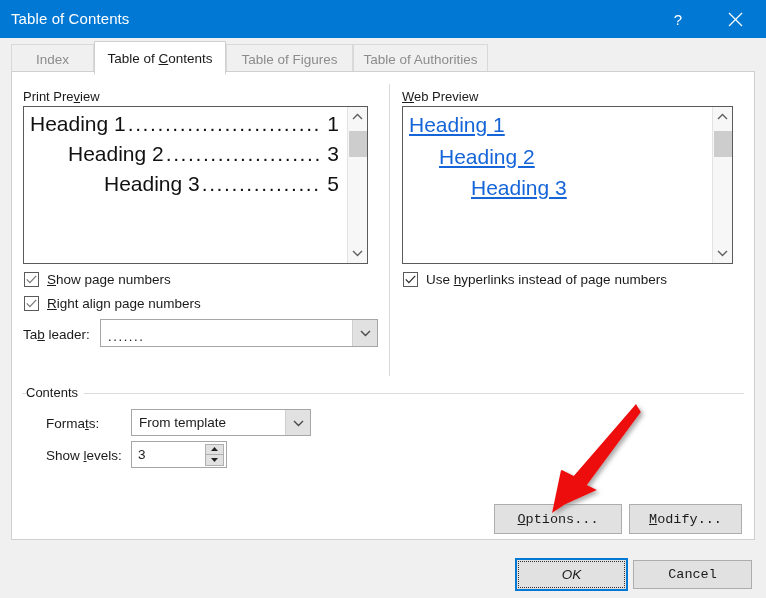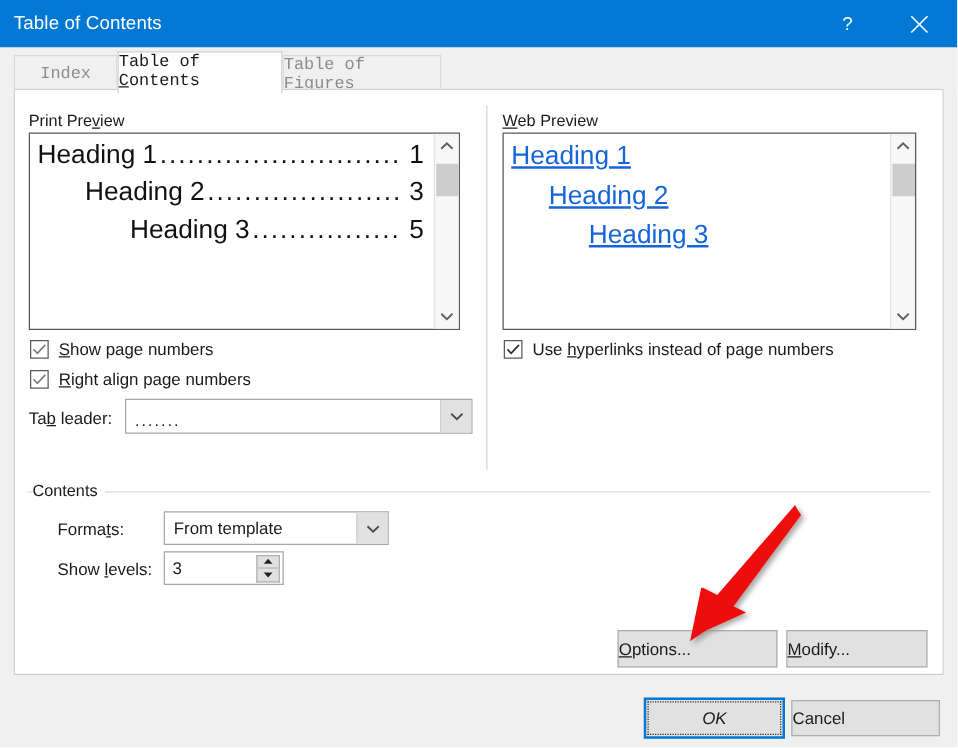--- a/index.html
+++ b/index.html
@@ -54,21 +54,20 @@
   .titlebar-btn.close { left: 712px; }
   .titlebar-btn svg { display: block; }
 
   
   .tabstrip {
     position: absolute;
     left: 0; top: 38px;
     width: 766px;
     height: 36px;
     background: #f0f0f0;
-    font-family: Liberation Mono, monospace;
   }
   .tab {
     position: absolute;
     top: 6px;
     height: 30px;
     box-sizing: border-box;
     background: #f0f0f0;
     border: 1px solid #d9d9d9;
     border-bottom: none;
     color: #8c8c8c;
@@ -351,22 +350,23 @@
   
   .pushbtn {
     position: absolute;
     box-sizing: border-box;
     background: #e1e1e1;
     border: 1px solid #adadad;
     font-size: 13.5px;
     color: #1a1a1a;
     display: flex;
     align-items: center;
-    justify-content: flex-start;
-    cursor: default;
+    justify-content: center;
+    cursor: default;
+    font-family: Liberation Mono, monospace;
   }
   #btn-options { left: 494px; top: 504px; width: 128px; height: 30px; }
   #btn-modify  { left: 629px; top: 504px; width: 113px; height: 30px; }
   #btn-cancel  { left: 633px; top: 560px; width: 119px; height: 29px; }
 
   #btn-ok {
     position: absolute;
     left: 515px;
     top: 558px;
     width: 113px;
@@ -426,20 +426,23 @@
 
   <div class="tabstrip">
     <div class="tab" id="tab-0">
       <span>Index</span>
     </div>
     <div class="tab selected" id="tab-1">
       <span>Table of <u>C</u>ontents</span>
     </div>
     <div class="tab" id="tab-2">
       <span>Table of Figures</span>
+    </div>
+    <div class="tab" id="tab-3">
+      <span>Table of Authorities</span>
     </div>
   </div>
 
   <div class="bodypanel"></div>
 
   <div class="col-divider"></div>
 
   <div class="grp-label" id="lbl-print-preview">
     <span>Print Pre</span><u>v</u><span>iew</span>
   </div>

